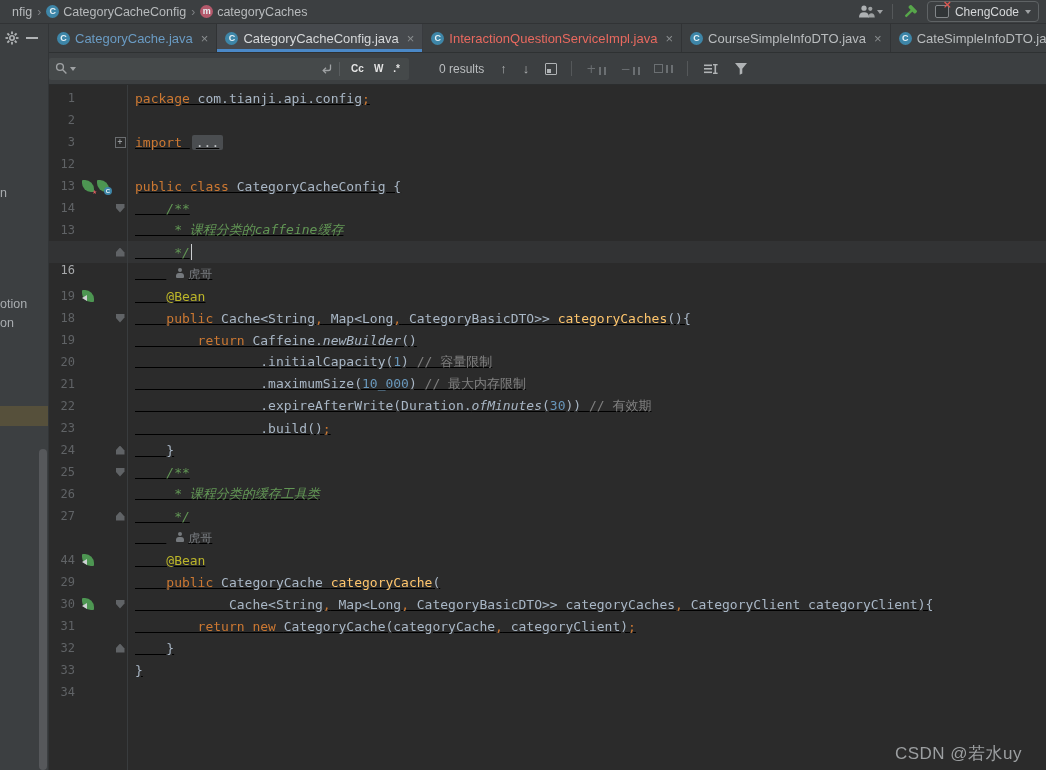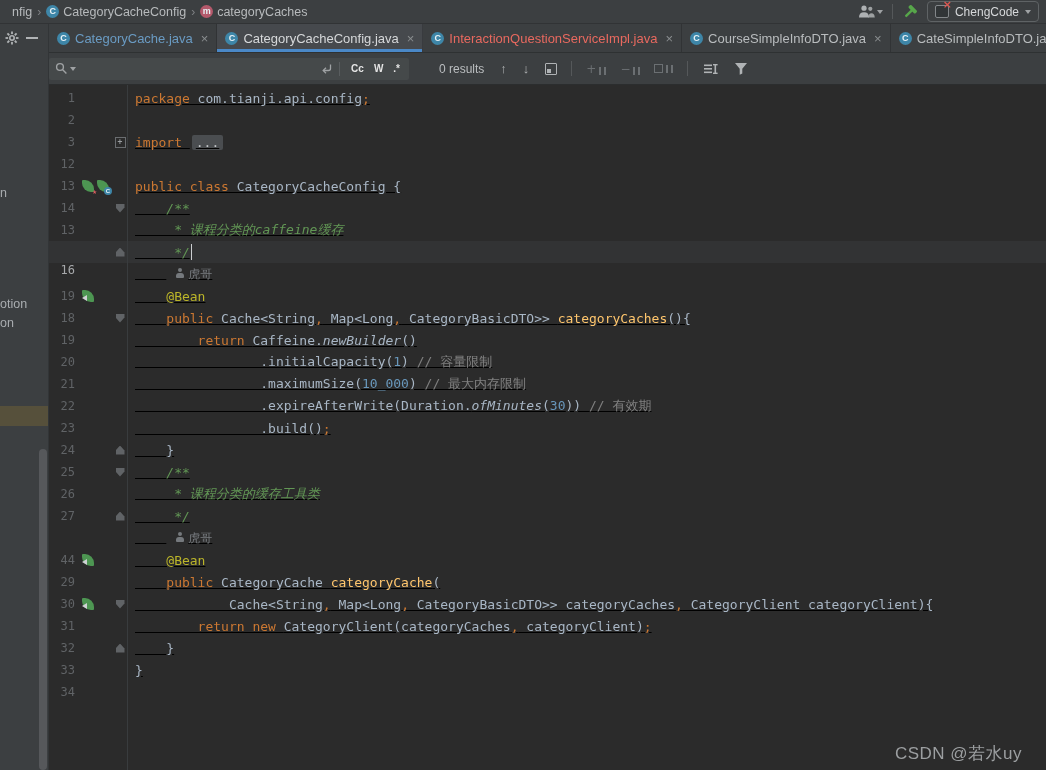--- a/index.html
+++ b/index.html
@@ -278,21 +278,21 @@
             <div class="row"><span class="gut-num">22</span><span class="gut-icons"></span><span class="gut-fold"></span><span class="code"><span class="tk-pl">                .expireAfterWrite(Duration.</span><span class="tk-stat">ofMinutes</span><span class="tk-pl">(</span><span class="tk-num">30</span><span class="tk-pl">)) </span><span class="tk-cmt">// 有效期</span></span></div>
             <div class="row"><span class="gut-num">23</span><span class="gut-icons"></span><span class="gut-fold"></span><span class="code"><span class="tk-pl">                .build()</span><span class="tk-op">;</span></span></div>
             <div class="row"><span class="gut-num">24</span><span class="gut-icons"></span><span class="gut-fold"><span class="fm fm-close"></span></span><span class="code"><span class="tk-pl">    }</span></span></div>
             <div class="row"><span class="gut-num">25</span><span class="gut-icons"></span><span class="gut-fold"><span class="fm fm-open"></span></span><span class="code"><span class="tk-doc">    /**</span></span></div>
             <div class="row"><span class="gut-num">26</span><span class="gut-icons"></span><span class="gut-fold"></span><span class="code"><span class="tk-doc">     * 课程分类的缓存工具类</span></span></div>
             <div class="row"><span class="gut-num">27</span><span class="gut-icons"></span><span class="gut-fold"><span class="fm fm-close"></span></span><span class="code"><span class="tk-doc">     */</span></span></div>
             <div class="row"><span class="gut-num"></span><span class="gut-icons"></span><span class="gut-fold"></span><span class="code"><span class="tk-pl">    </span><span class="user-ico"></span><span class="ann">虎哥</span></span></div>
             <div class="row"><span class="gut-num">44</span><span class="gut-icons"><span class="gi gi-leaf gi-bean"></span></span><span class="gut-fold"></span><span class="code"><span class="tk-an">    @Bean</span></span></div>
             <div class="row"><span class="gut-num">29</span><span class="gut-icons"></span><span class="gut-fold"></span><span class="code"><span class="tk-kw">    public </span><span class="tk-pl">CategoryCache </span><span class="tk-fn">categoryCache</span><span class="tk-pl">(</span></span></div>
             <div class="row"><span class="gut-num">30</span><span class="gut-icons"><span class="gi gi-leaf gi-bean"></span></span><span class="gut-fold"><span class="fm fm-open"></span></span><span class="code"><span class="tk-pl">            Cache&lt;String</span><span class="tk-op">,</span><span class="tk-pl"> Map&lt;Long</span><span class="tk-op">,</span><span class="tk-pl"> CategoryBasicDTO&gt;&gt; categoryCaches</span><span class="tk-op">,</span><span class="tk-pl"> CategoryClient categoryClient){</span></span></div>
-            <div class="row"><span class="gut-num">31</span><span class="gut-icons"></span><span class="gut-fold"></span><span class="code"><span class="tk-kw">        return new </span><span class="tk-pl">CategoryClient(categoryCaches</span><span class="tk-op">,</span><span class="tk-pl"> categoryClient)</span><span class="tk-op">;</span></span></div>
+            <div class="row"><span class="gut-num">31</span><span class="gut-icons"></span><span class="gut-fold"></span><span class="code"><span class="tk-kw">        return new </span><span class="tk-pl">CategoryCache(categoryCache</span><span class="tk-op">,</span><span class="tk-pl"> categoryClient)</span><span class="tk-op">;</span></span></div>
             <div class="row"><span class="gut-num">32</span><span class="gut-icons"></span><span class="gut-fold"><span class="fm fm-close"></span></span><span class="code"><span class="tk-pl">    }</span></span></div>
             <div class="row"><span class="gut-num">33</span><span class="gut-icons"></span><span class="gut-fold"></span><span class="code"><span class="tk-pl">}</span></span></div>
             <div class="row"><span class="gut-num">34</span><span class="gut-icons"></span><span class="gut-fold"></span><span class="code"></span></div>
           </div>
       </div>
     </div>
   </div>
 
   <div id="watermark">CSDN @若水uy</div>
 </div>

